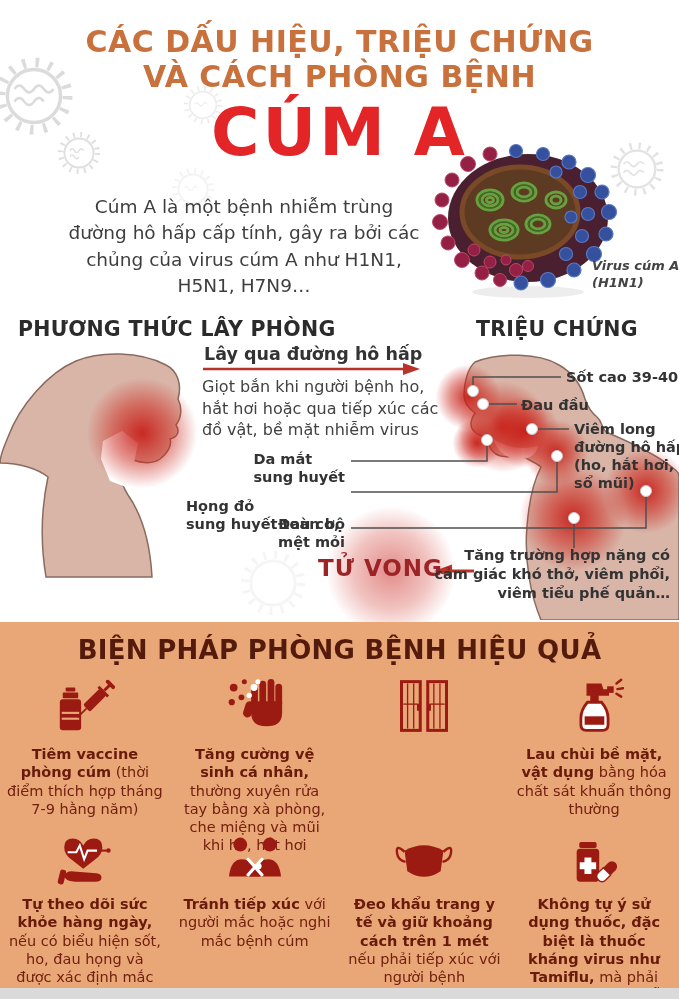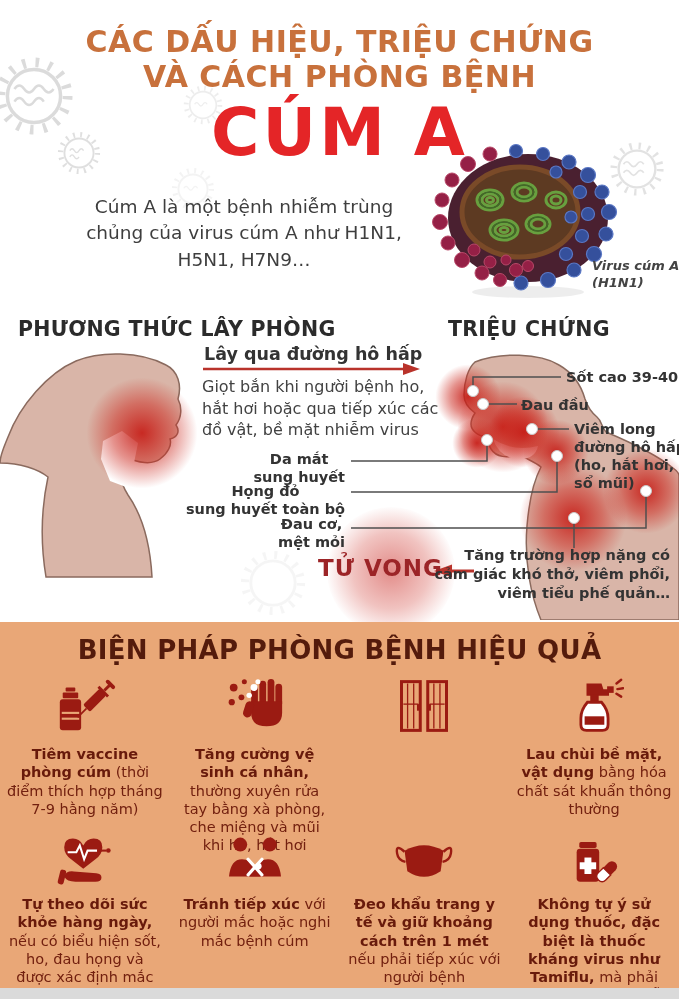--- a/index.html
+++ b/index.html
@@ -27,21 +27,21 @@
   .route-title{position:absolute;left:204px;top:344px;font-size:17.5px;font-weight:bold;color:#333;}
   .route-desc{position:absolute;left:202px;top:376px;font-size:16px;line-height:1.35;color:#424242;}
   .route-desc span{display:block;}
 
   
   .glow{position:absolute;border-radius:50%;pointer-events:none;
         background:radial-gradient(circle, rgba(198,26,20,.9) 0%, rgba(204,40,30,.5) 38%, rgba(210,60,50,0) 70%);}
   .glow.soft{background:radial-gradient(circle, rgba(198,26,20,.5) 0%, rgba(204,40,30,.28) 42%, rgba(210,60,50,0) 72%);}
   .sym-label{position:absolute;font-size:14.5px;font-weight:bold;color:#333;line-height:1.25;white-space:nowrap;}
   .sym-label.lines span{display:block;}
-  .sym-label.right{text-align:center;}
+  .sym-label.right{text-align:left;}
   .death{position:absolute;left:318px;top:555px;font-size:23px;font-weight:bold;
          color:#9c2427;letter-spacing:1px;}
   .severe{position:absolute;right:9px;top:546px;text-align:right;font-size:14.5px;
           font-weight:bold;color:#333;line-height:1.32;}
   .severe span{display:block;}
 
   
   .prevention{position:absolute;left:0;top:622px;width:679px;height:366px;background:#e9a777;}
   .prev-h{position:absolute;top:13px;left:0;width:100%;text-align:center;font-weight:bold;
           font-size:26px;color:#541b0c;letter-spacing:.3px;}
@@ -105,20 +105,21 @@
         <circle cx="30" cy="30" r="19" stroke-width="2.5"></circle>
       </g>
     </svg>
 
   <div class="title-sub" style="top:24px;">CÁC DẤU HIỆU, TRIỆU CHỨNG</div>
   <div class="title-sub" style="top:59px;">VÀ CÁCH PHÒNG BỆNH</div>
   <div class="title-main" style="top:94px;">CÚM A</div>
 
   <div class="intro">
     <span>Cúm A là một bệnh nhiễm trùng</span>
+    <span>đường hô hấp cấp tính, gây ra bởi các</span>
     <span>chủng của virus cúm A như H1N1,</span>
     <span>H5N1, H7N9…</span>
   </div>
 
   <svg class="abs" style="left:428px;top:142px;" width="200" height="158" viewBox="0 0 200 158">
     <ellipse cx="100" cy="150" rx="56" ry="6" fill="rgba(0,0,0,0.07)"></ellipse>
     <ellipse cx="100" cy="76" rx="80" ry="64" fill="#4a2030"></ellipse>
     <ellipse cx="92" cy="70" rx="58" ry="45" fill="#5d3a22"></ellipse>
     <ellipse cx="92" cy="70" rx="58" ry="45" fill="none" stroke="#7a4a28" stroke-width="5"></ellipse>
     <g fill="none" stroke="#68a03f" stroke-width="3">
@@ -176,21 +177,21 @@
       <circle cx="100" cy="124" r="5.5"></circle>
         <circle cx="78" cy="118" r="5"></circle>
     </g>
   </svg>
   <div class="virus-caption">
     <span>Virus cúm A</span>
     <span>(H1N1)</span>
   </div>
 
   <div class="sec-h" style="left:18px;top:317px;">PHƯƠNG THỨC LÂY PHÒNG</div>
-  <div class="sec-h" style="left:448px;top:317px;">TRIỆU CHỨNG</div>
+  <div class="sec-h" style="left:476px;top:317px;">TRIỆU CHỨNG</div>
 
   <svg class="abs" style="left:0;top:345px;" width="195" height="240" viewBox="0 0 195 240">
     <path d="M0,118 C20,118 38,124 48,132 C42,160 40,196 46,232 L152,232 C150,196 142,170 128,150 C120,138 118,126 126,112 C138,118 152,120 160,114 C168,108 172,100 170,94 C178,92 180,86 176,80 C182,72 182,62 178,54 C182,40 178,26 166,20 C140,6 100,6 76,16 C48,28 20,60 8,92 C4,102 0,110 0,118 Z" fill="#d9b5a8" stroke="#8a6a5e" stroke-width="1.5"></path>
     <path d="M103,96 L122,86 L138,98 L134,118 L126,142 L110,136 L101,114 Z" fill="#ffffff"></path>
   </svg>
   <div class="glow" style="left:86px;top:377px;width:112px;height:112px;"></div>
 
   <div class="route-title">Lây qua đường hô hấp</div>
   <div class="route-desc">
     <span>Giọt bắn khi người bệnh ho,</span>
@@ -244,21 +245,21 @@
   <div class="sym-label lines" style="left:574px;top:420px;">
     <span>Viêm long</span>
     <span>đường hô hấp</span>
     <span>(ho, hắt hơi,</span>
     <span>sổ mũi)</span>
   </div>
   <div class="sym-label lines right" style="right:334px;top:450px;">
     <span>Da mắt</span>
     <span>sung huyết</span>
   </div>
-  <div class="sym-label lines right" style="right:334px;top:482px;">
+  <div class="sym-label lines right" style="right:334px;top:497px;">
     <span>Họng đỏ</span>
     <span>sung huyết toàn bộ</span>
   </div>
   <div class="sym-label lines right" style="right:334px;top:515px;">
     <span>Đau cơ,</span>
     <span>mệt mỏi</span>
   </div>
   <div class="death">TỬ VONG</div>
   <div class="severe">
     <span>Tăng trường hợp nặng có</span>

